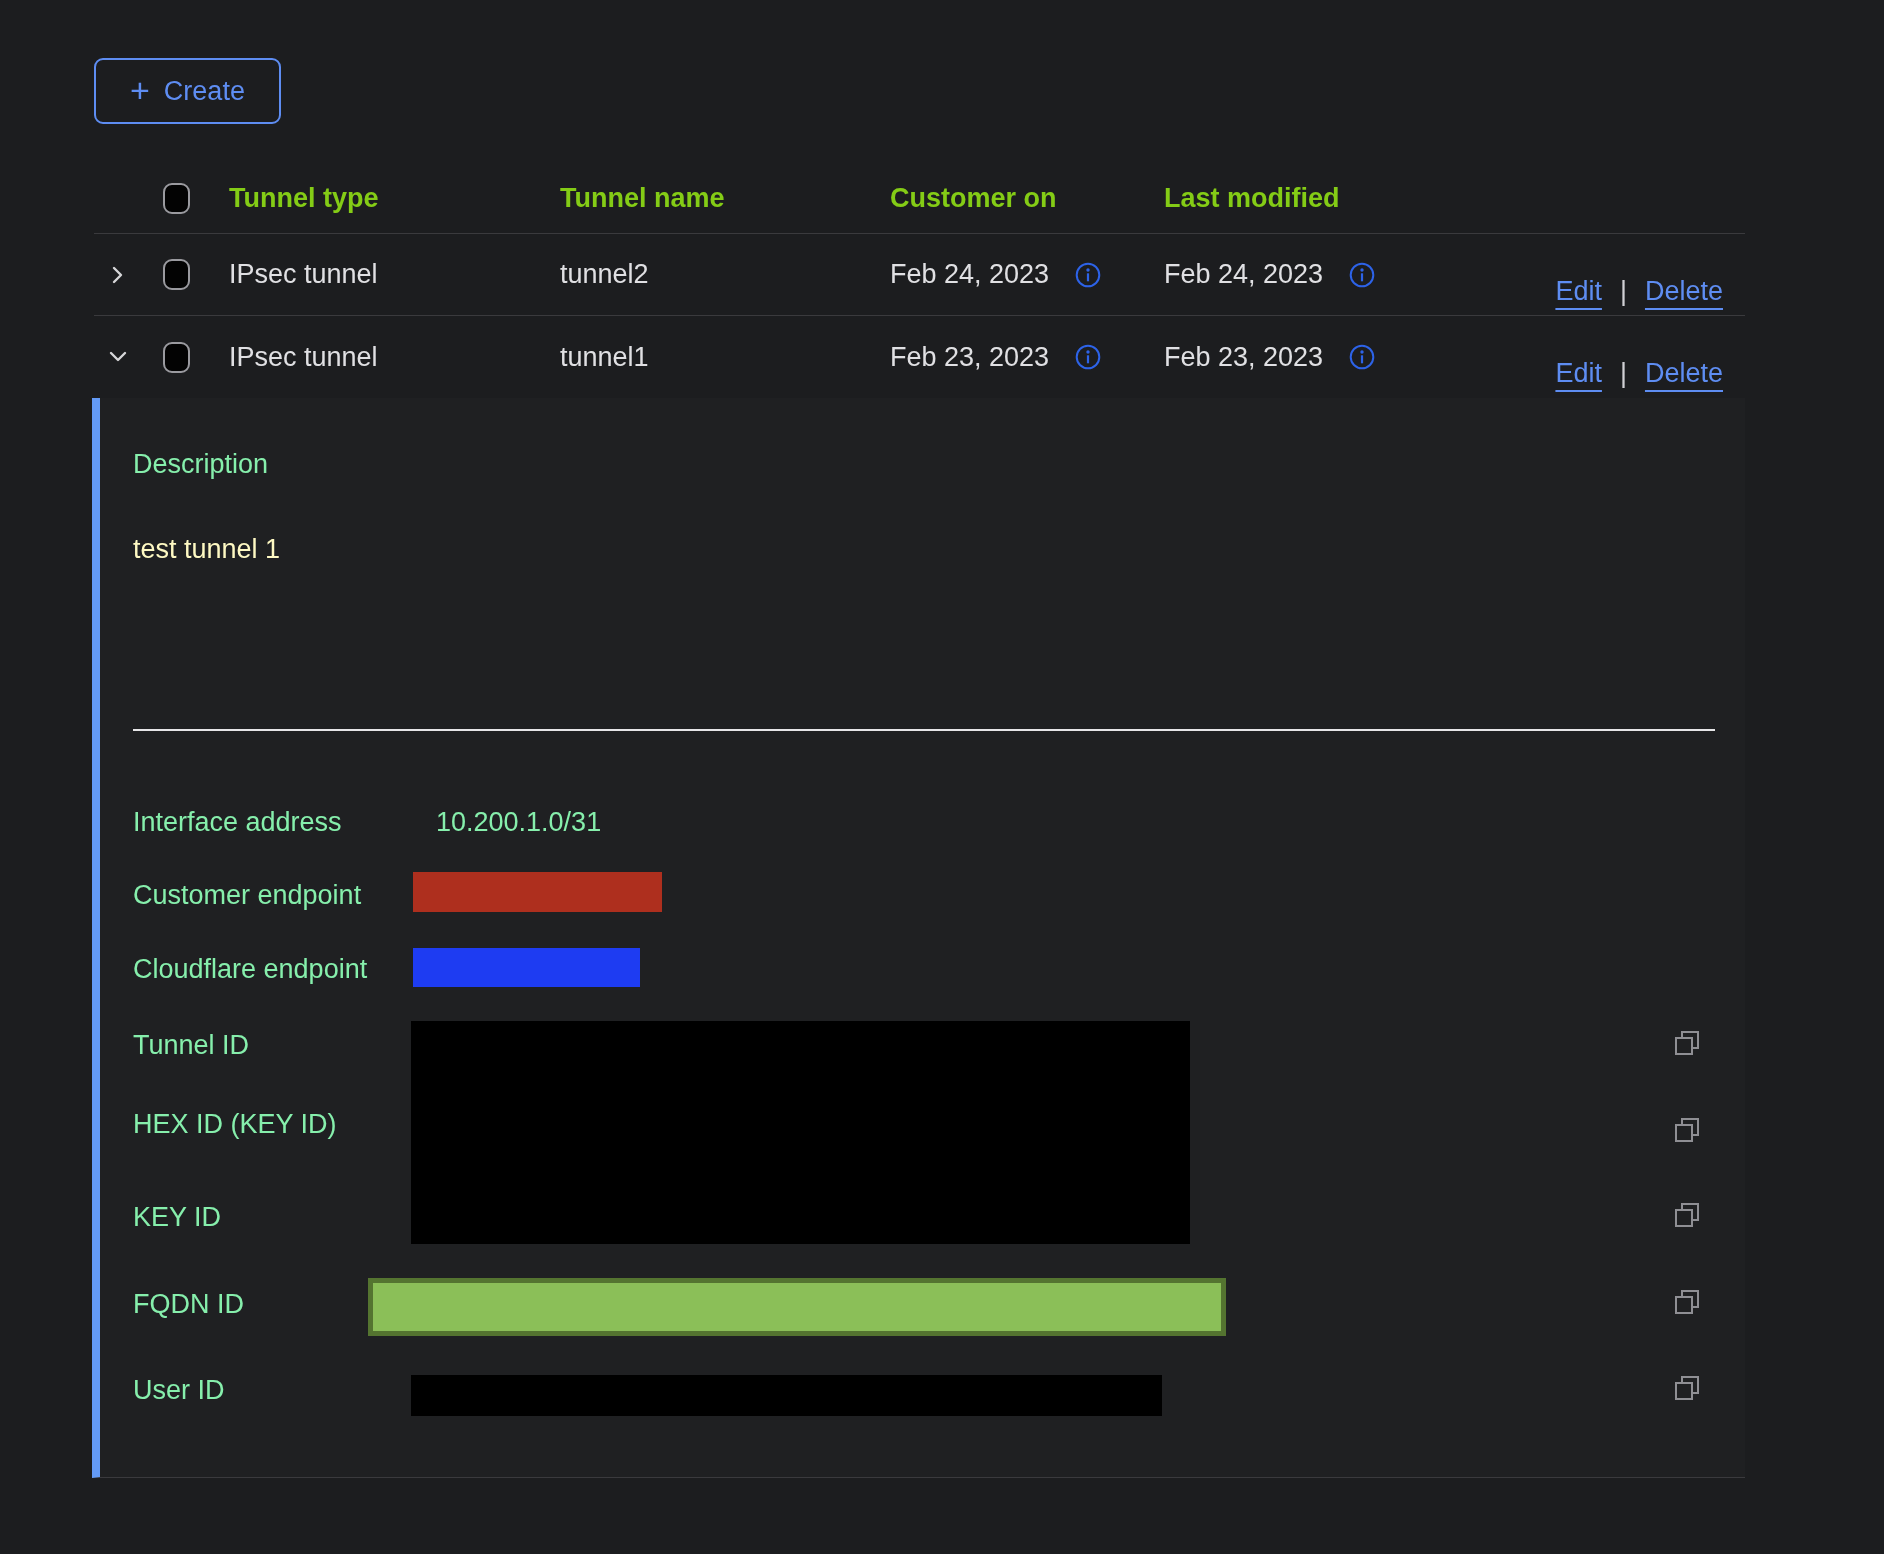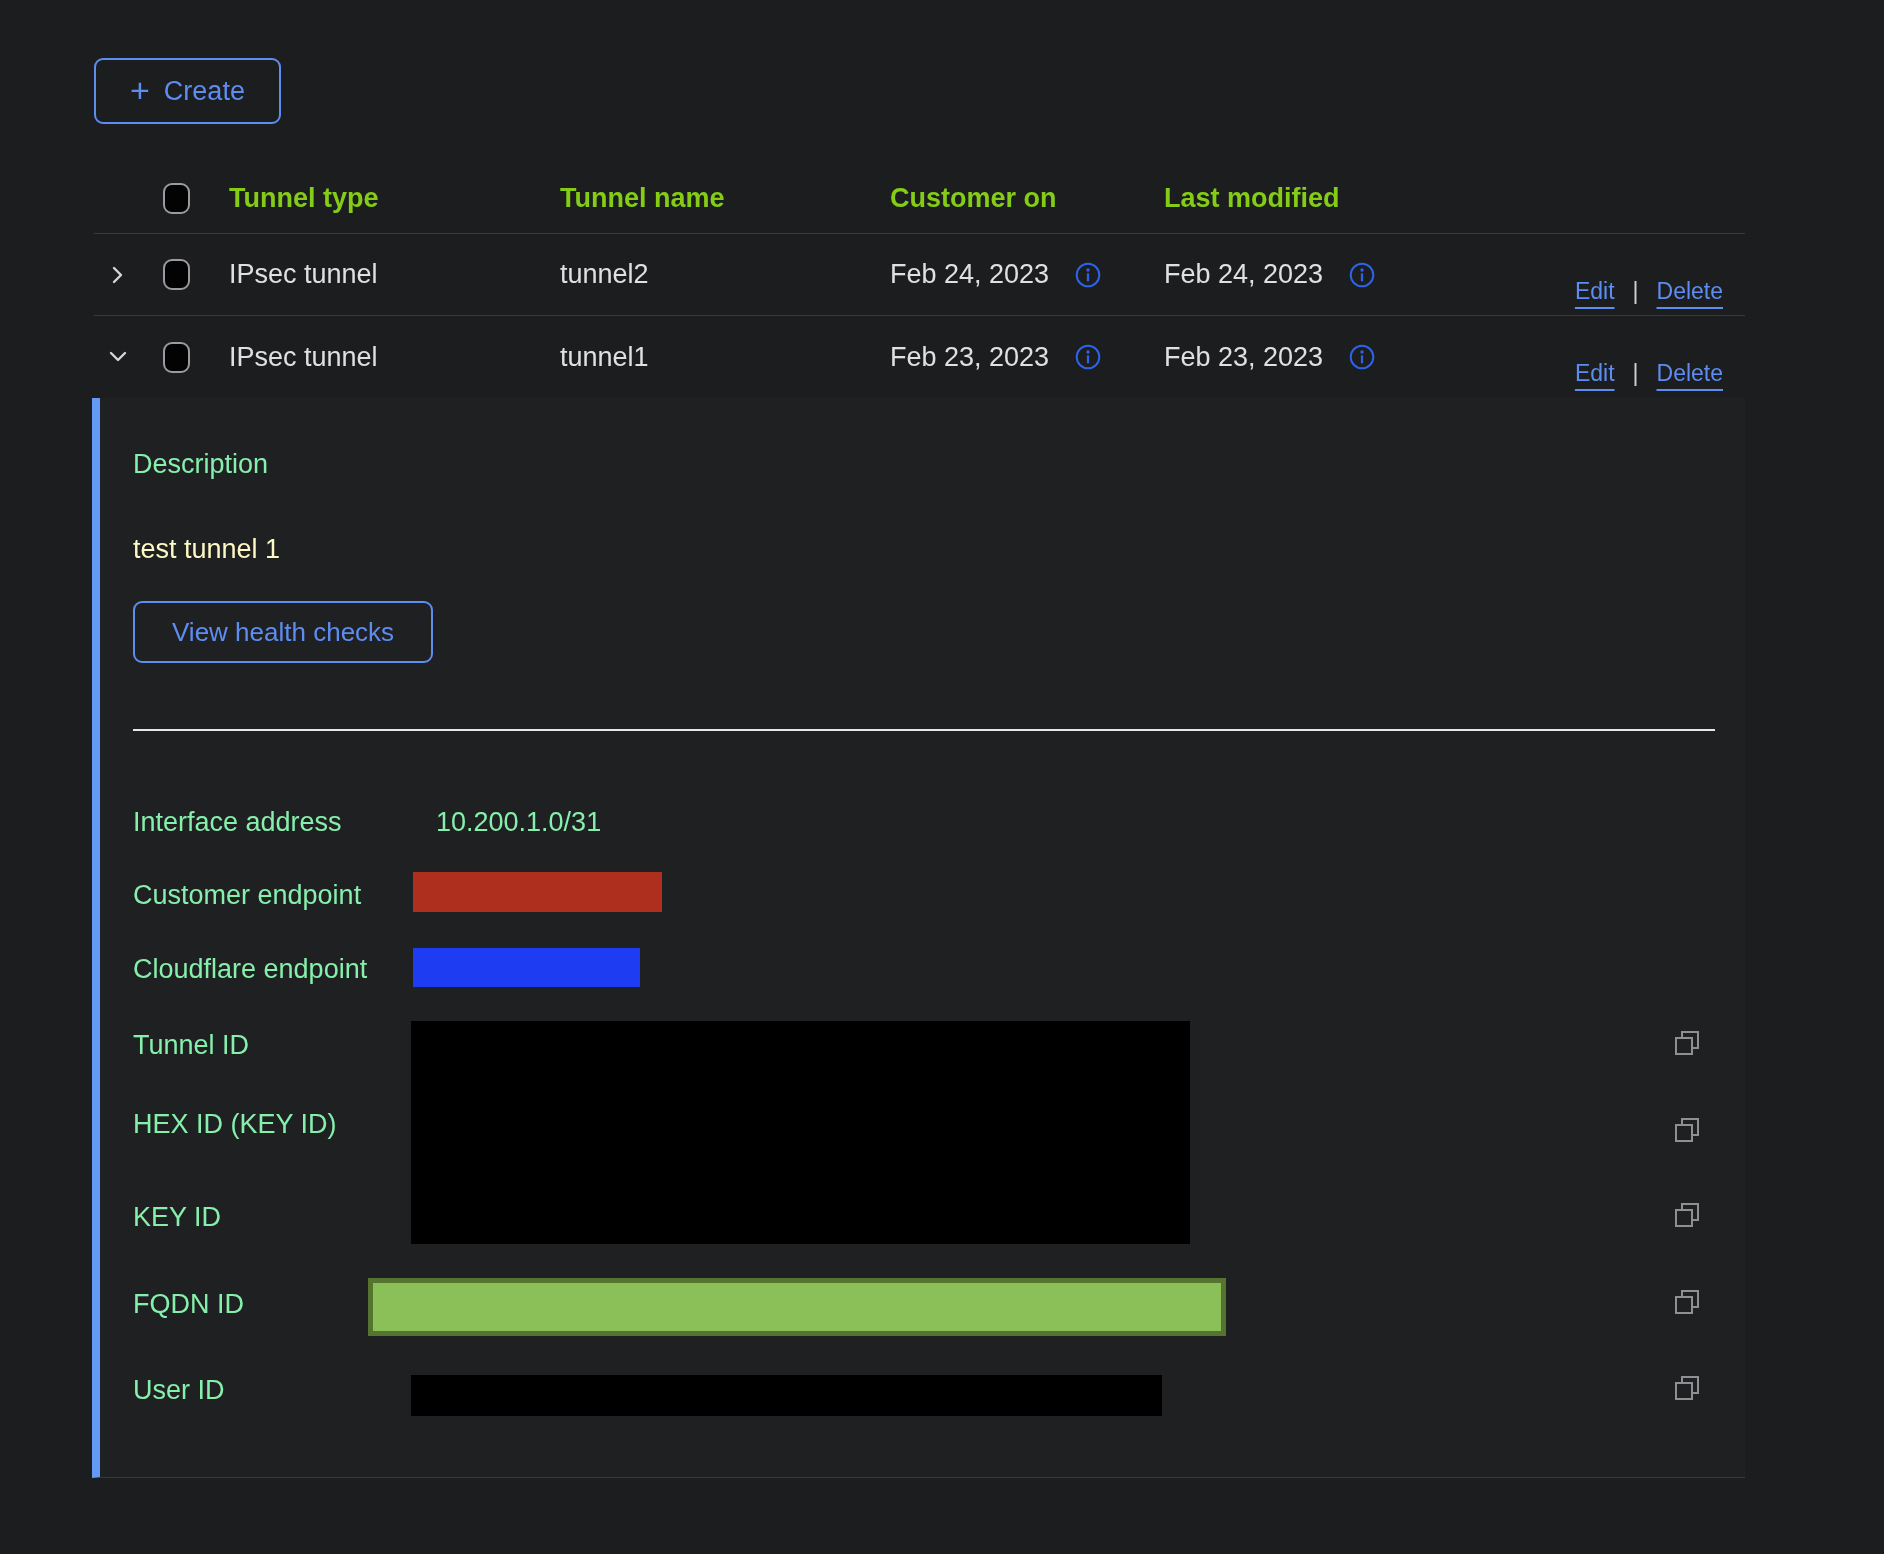--- a/index.html
+++ b/index.html
@@ -28,21 +28,21 @@
   .trow { height: 82px; font-size: 27px; color: #e0e0e3; }
   .trow.first { border-bottom: 1px solid #3a3a3d; }
 
   .checkbox {
     width: 27px; height: 31px; margin-left: 8px;
     border: 2px solid #9a9a9f; border-radius: 9px; background: #030303; cursor: pointer;
   }
   .expander { width: 24px; height: 24px; margin-left: 12px; cursor: pointer; display: inline-flex; }
   .date-cell { display: flex; align-items: center; gap: 26px; }
   .info-icon { display: inline-flex; cursor: pointer; }
-  .actions { justify-self: end; padding-right: 22px; display: flex; align-items: flex-end; font-size: 23px; margin-top: 33px; }
+  .actions { justify-self: end; padding-right: 22px; display: flex; align-items: flex-end; font-size: 27px; margin-top: 33px; }
   .link { color: #5e8df2; text-decoration: underline; text-underline-offset: 8px; text-decoration-thickness: 2px; cursor: pointer; }
   .pipe { color: #d0d0d4; margin: 0 18px; text-decoration: none; }
 
   
   .detail {
     position: relative;
     margin-left: -2px;
     width: 1653px; height: 1080px;
     border-left: 8px solid #639af6;
     border-bottom: 1px solid #3a3a3d;
@@ -159,21 +159,20 @@
         <span class="pipe">|</span>
         <span class="link">Delete</span>
       </div>
     </div>
 
     <div class="detail">
 
       <div class="abs d-label" style="left:33px; top:50px;">Description</div>
       <div class="abs d-label d-muted" style="left:33px; top:135px;">test tunnel 1</div>
 
-      <button class="health-btn">View health checks</button>
 
       <div class="abs light-divider"></div>
 
       <div class="abs d-label" style="left:33px; top:408px;">Interface address</div>
       <div class="abs d-label" style="left:336px; top:408px;">10.200.1.0/31</div>
 
       <div class="abs d-label" style="left:33px; top:481px;">Customer endpoint</div>
       <div class="redact redact-red"></div>
 
       <div class="abs d-label" style="left:33px; top:555px;">Cloudflare endpoint</div>

